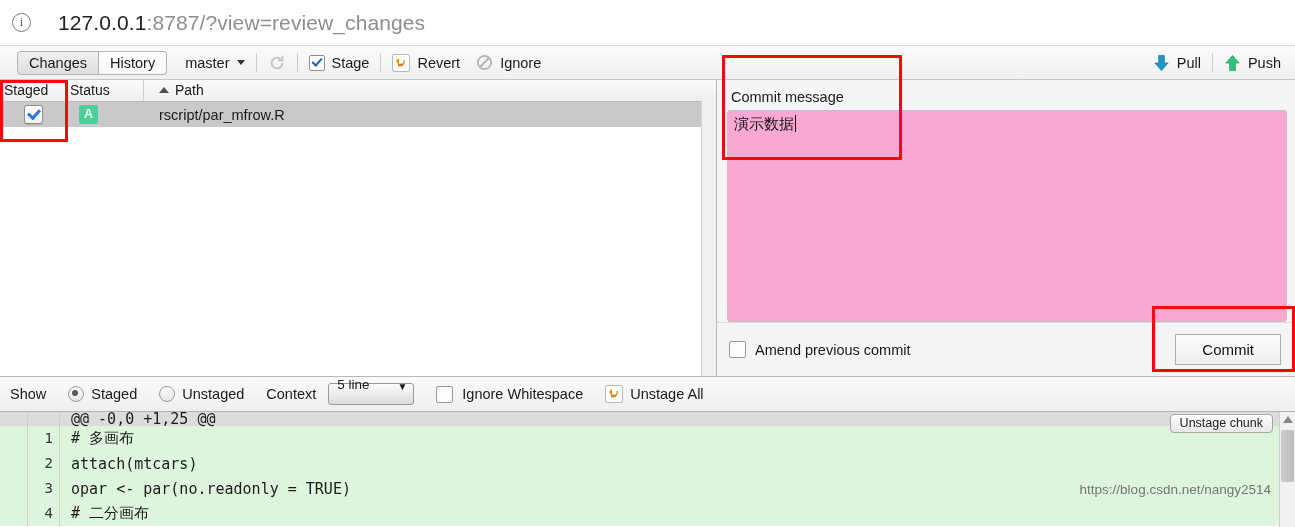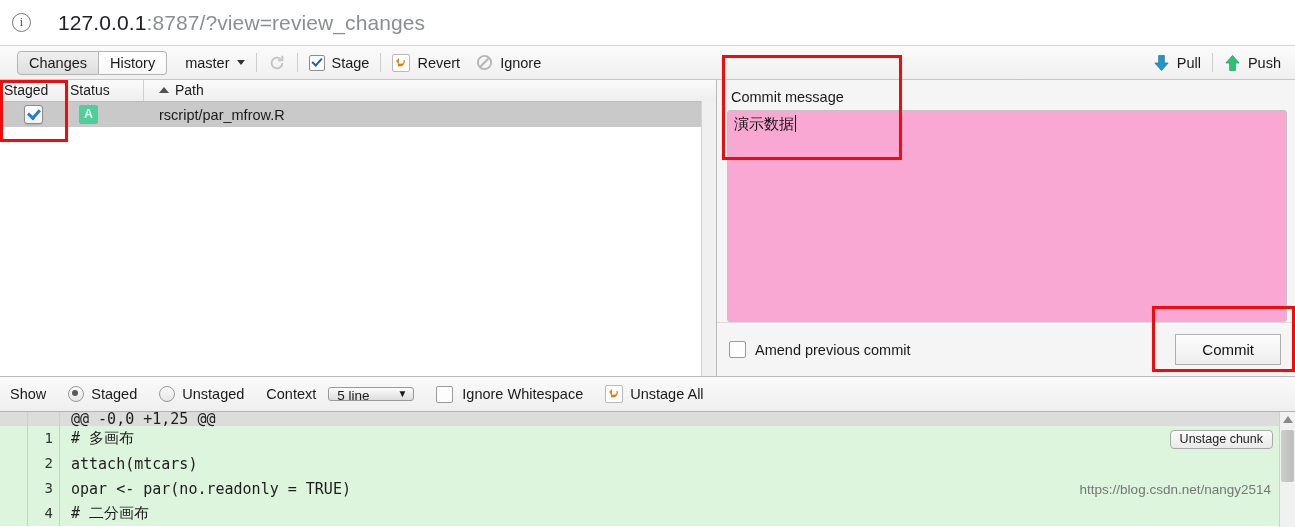--- a/index.html
+++ b/index.html
@@ -198,22 +198,22 @@
   .radio {
     width: 14px; height: 14px; border-radius: 50%;
     border: 1px solid #9a9a9a; background: linear-gradient(#fbfbfb,#e6e6e6);
     margin-right: 7px; position: relative; flex: none;
   }
   .radio.on::after {
     content:""; position:absolute; left:3px; top:3px;
     width:6px;height:6px;border-radius:50%;background:#5a5a5a;
   }
   .ctx-select {
-    display: inline-flex; align-items: flex-start;
-    height: 14px; padding: 0 6px 0 8px;
+    display: inline-flex; align-items: flex-end;
+    height: 22px; padding: 0 6px 12px 8px;
     border: 1px solid #999; border-radius: 3px;
     background: linear-gradient(#fcfcfc,#dcdcdc);
     font-size: 13.5px; min-width: 86px;
     box-sizing: border-box; justify-content: space-between;
   }
   .ctx-select .dn { font-size: 10px; margin-left: 10px; }
   .gap { width: 22px; }
 
   
   .diffarea {
@@ -231,21 +231,21 @@
   .diff-line { height: 25px; display: flex; align-items: center; background: #ddf4dd; }
   .g1 { width: 28px; flex:none; border-right: 1px solid #cfcfcf; height: 100%; box-sizing: border-box; }
   .g2 {
     width: 32px; flex:none; border-right: 1px solid #cfcfcf; height: 100%;
     box-sizing: border-box; text-align: right; padding-right: 6px;
     line-height: 25px; color: #333; font-size: 14px;
   }
   .diff-hunk .g2 { line-height: 24px; }
   .dtext { padding-left: 11px; white-space: pre; color: #1d1d1d; }
   .unstage-chunk {
-    position: absolute; right: 22px; top: 18px;
+    position: absolute; right: 22px; top: 2px;
     padding: 1px 9px 2px 9px;
     border: 1px solid #a9a9a9; border-radius: 4px;
     background: linear-gradient(#fcfcfc,#e8e8e8);
     font-family: "Liberation Sans","DejaVu Sans",sans-serif;
     font-size: 12.5px; color: #222;
   }
   .diff-scroll {
     position: absolute; right: 0; top: 0; width: 15px; height: 115px;
     background: #f1f1f1; border-left: 1px solid #d0d0d0;
   }

